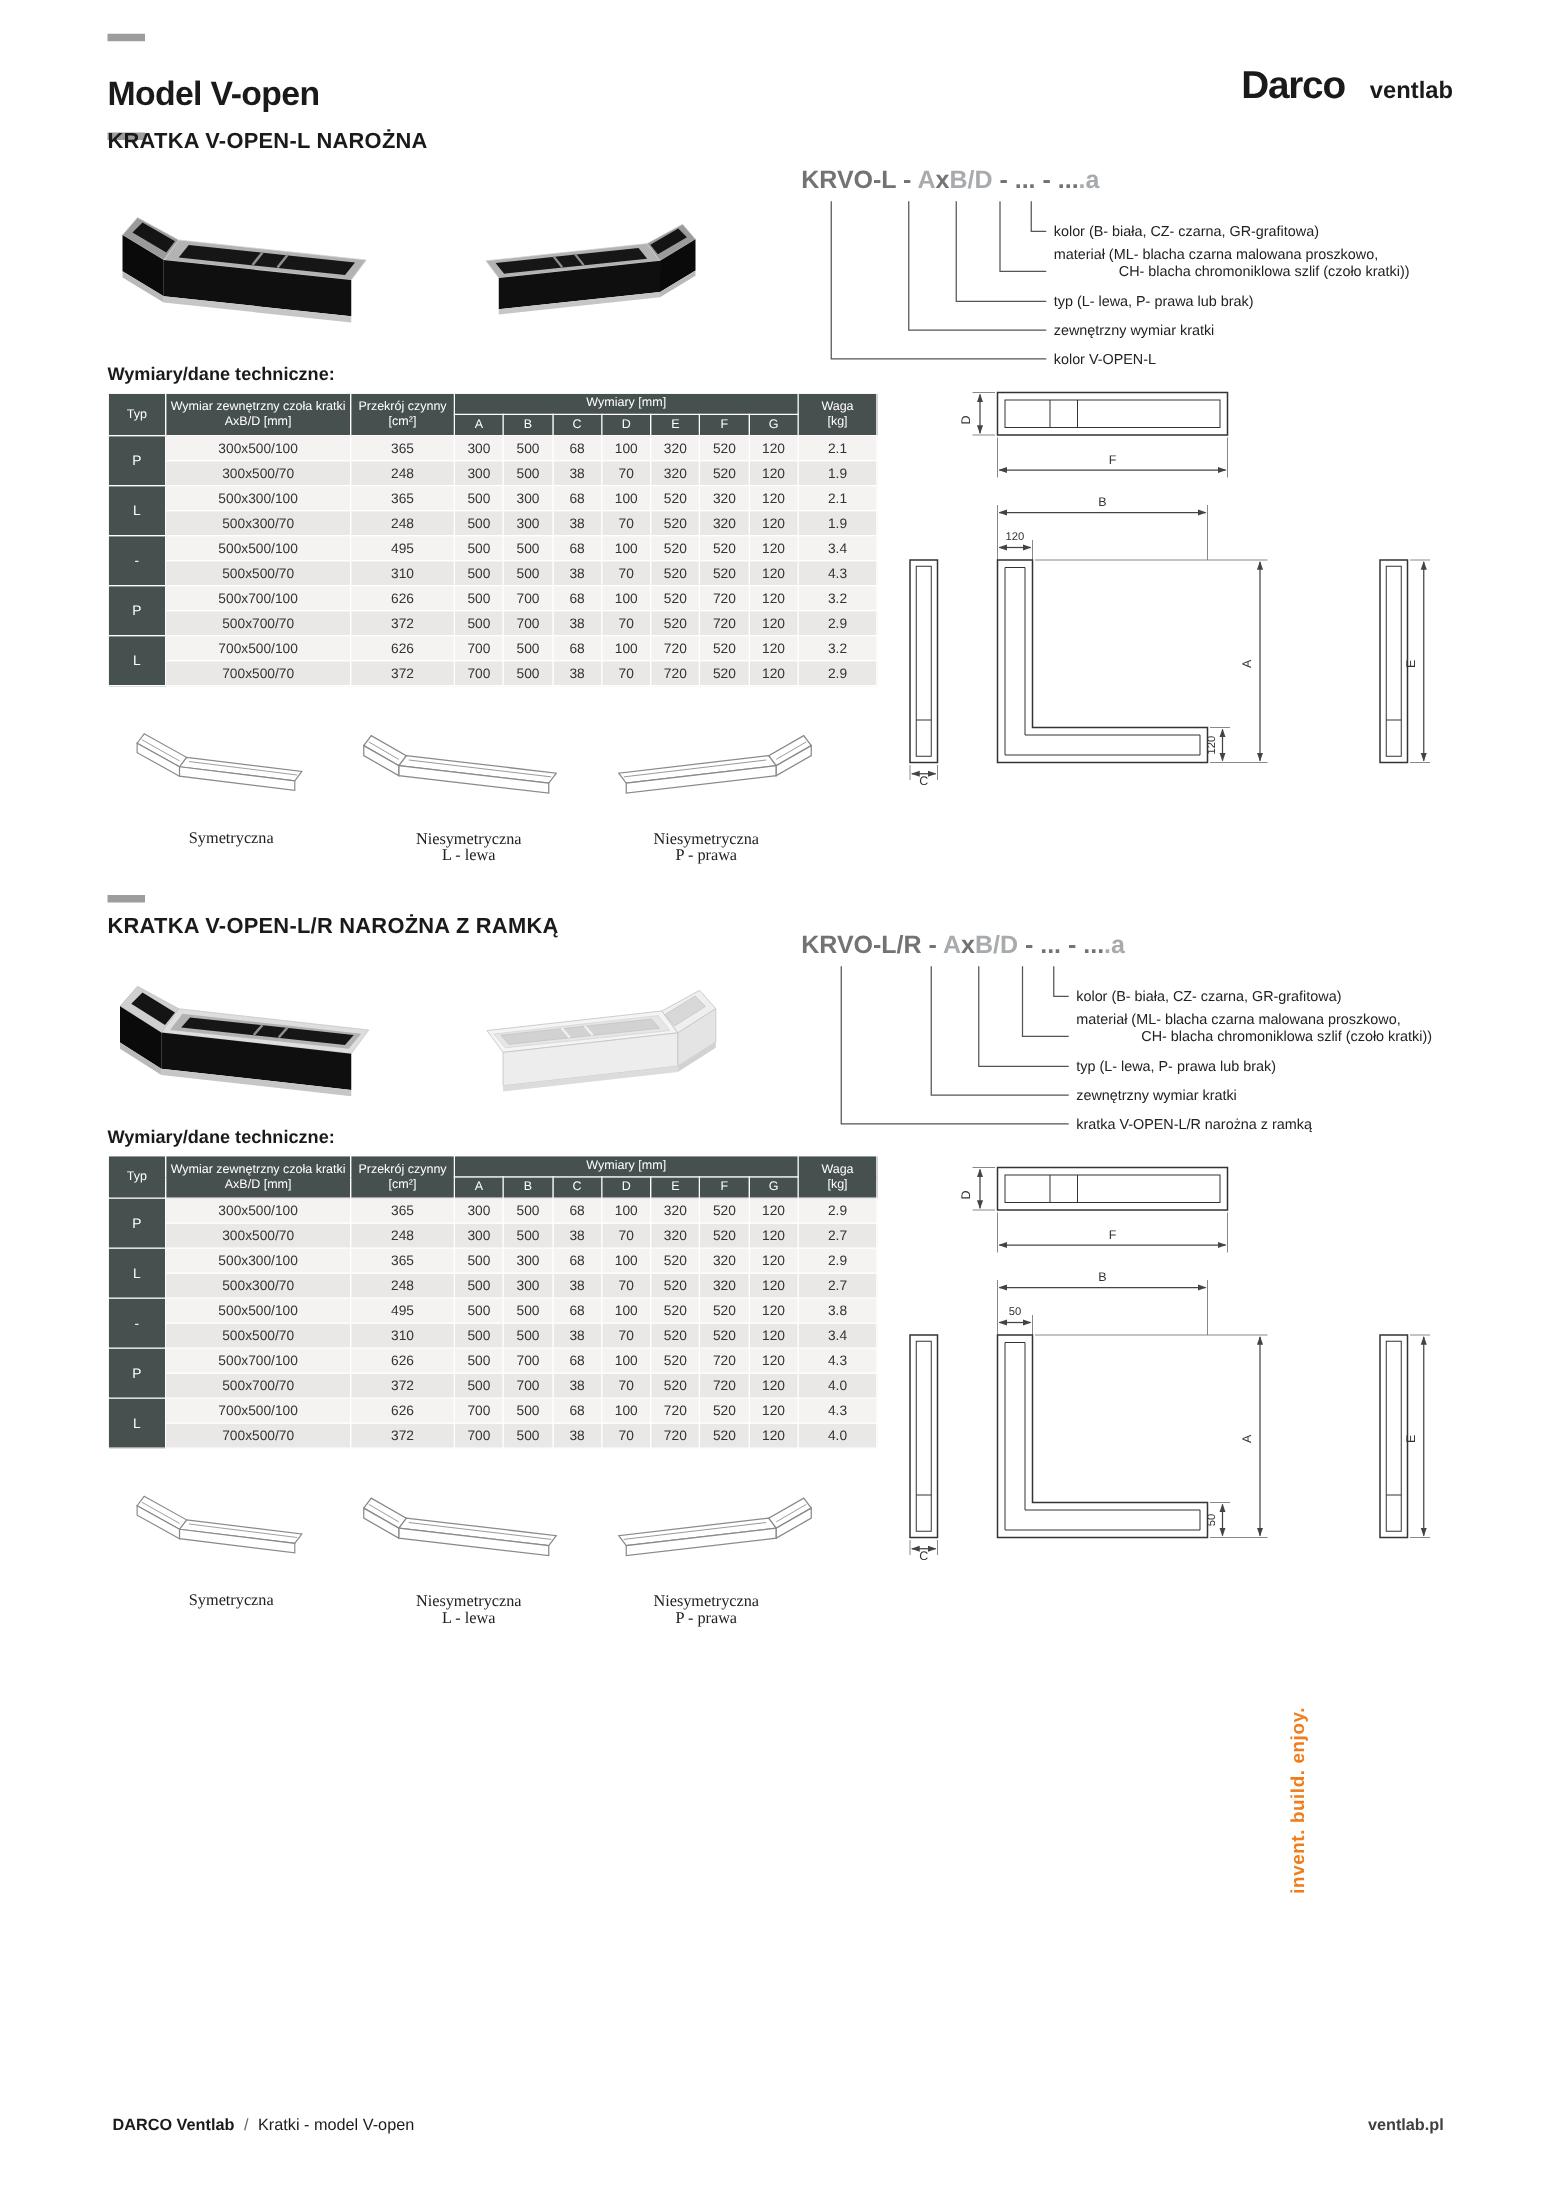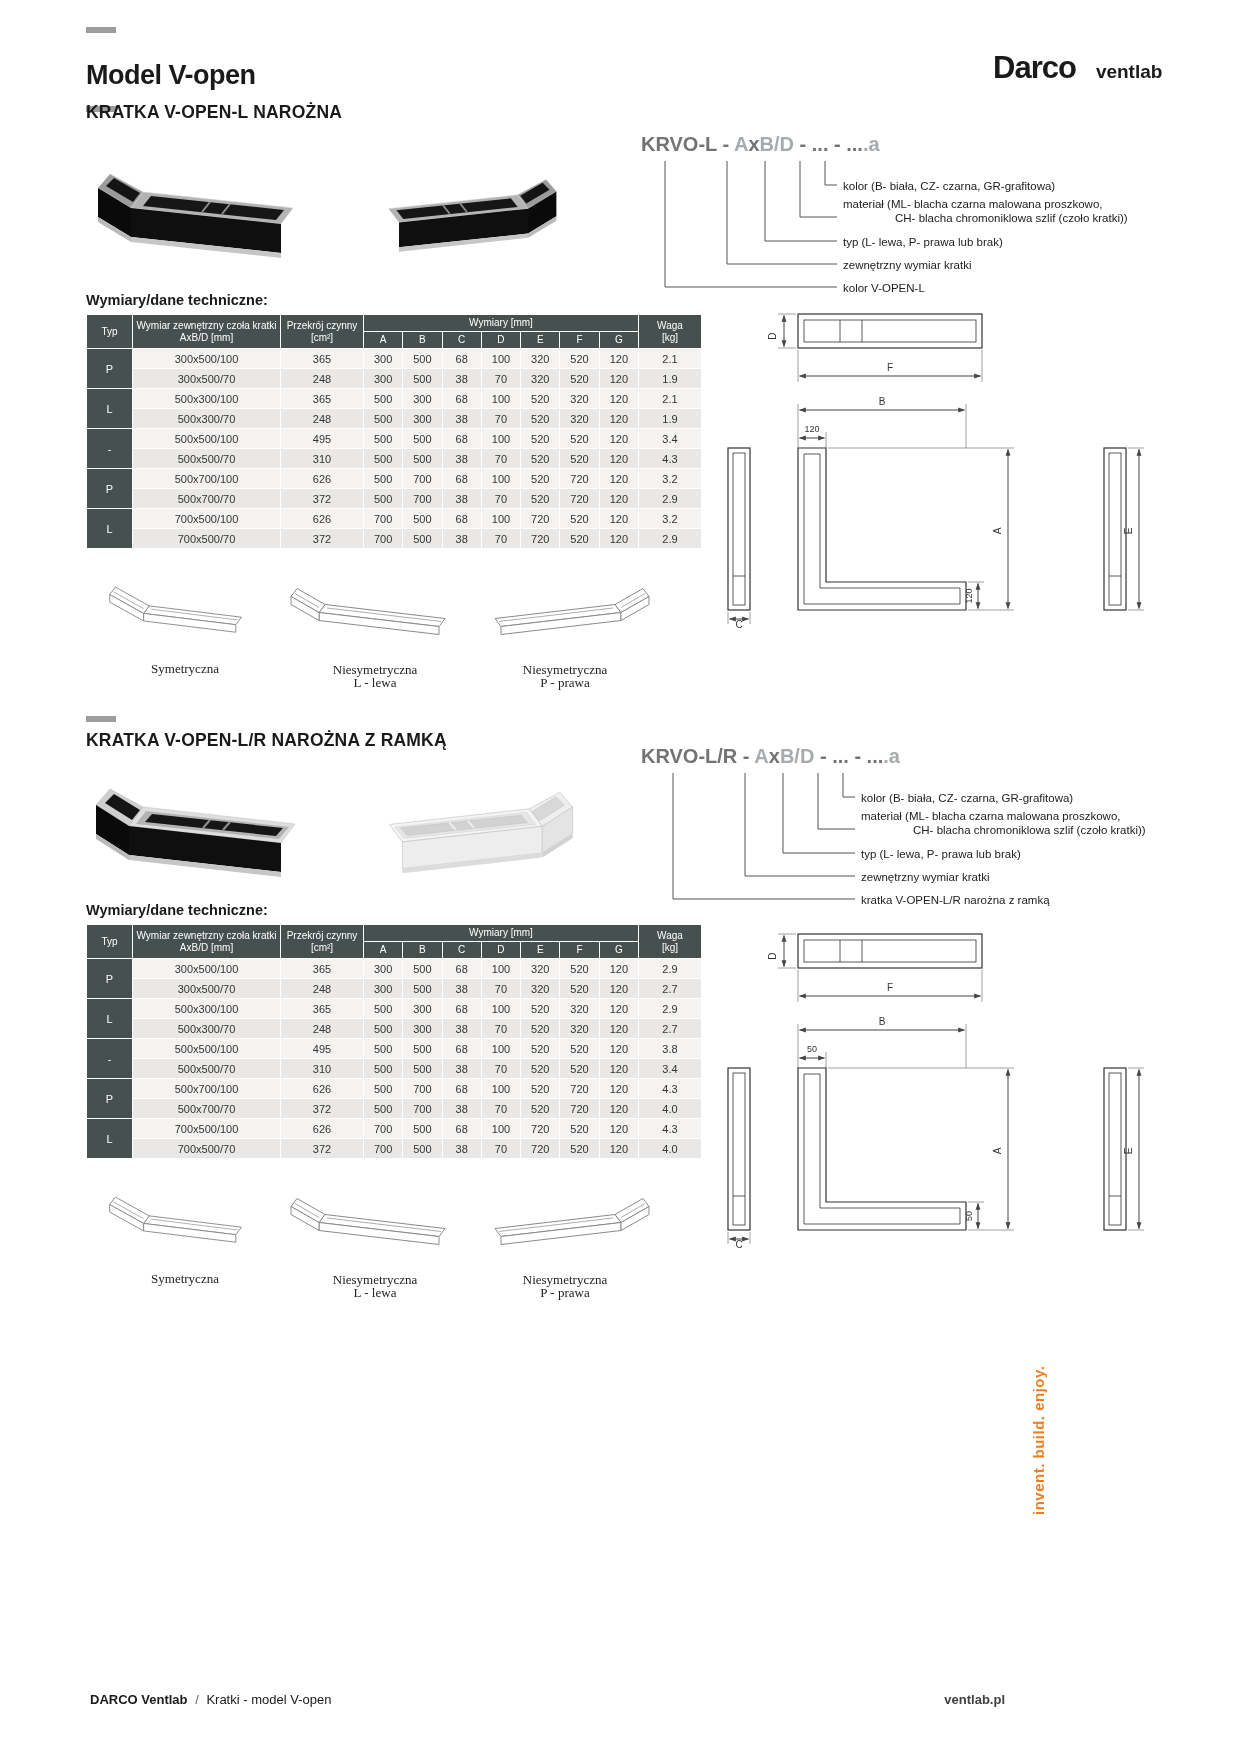--- a/index.html
+++ b/index.html
@@ -42,21 +42,21 @@
 
   .tech-drawing{position:absolute;}
   .tech-drawing text{font-family:"Liberation Sans",sans-serif;fill:#333;}
 
   .photo{position:absolute;}
   .variant{position:absolute;text-align:center;}
   .variant .cap{font-size:13px;color:#222;line-height:13px;margin-top:6px;font-family:Liberation Serif, serif;}
 
   .side-text{position:absolute;left:1030px;top:1515px;transform:rotate(-90deg);transform-origin:left top;font-size:15px;font-weight:bold;color:#ef7d1a;letter-spacing:0.5px;white-space:nowrap;}
 
-  .footer{position:absolute;left:90px;top:1692px;width:915px;font-size:13px;}
+  .footer{position:absolute;left:90px;top:1692px;width:1065px;font-size:13px;}
   .footer .left{float:left;}
   .footer .right{float:right;font-weight:bold;color:#404040;}
   .footer .brand{font-weight:bold;}
   .footer .sep{color:#666;margin:0 4px;}
 </style>
 </head>
 <body>
 
 <div class="page">
 

